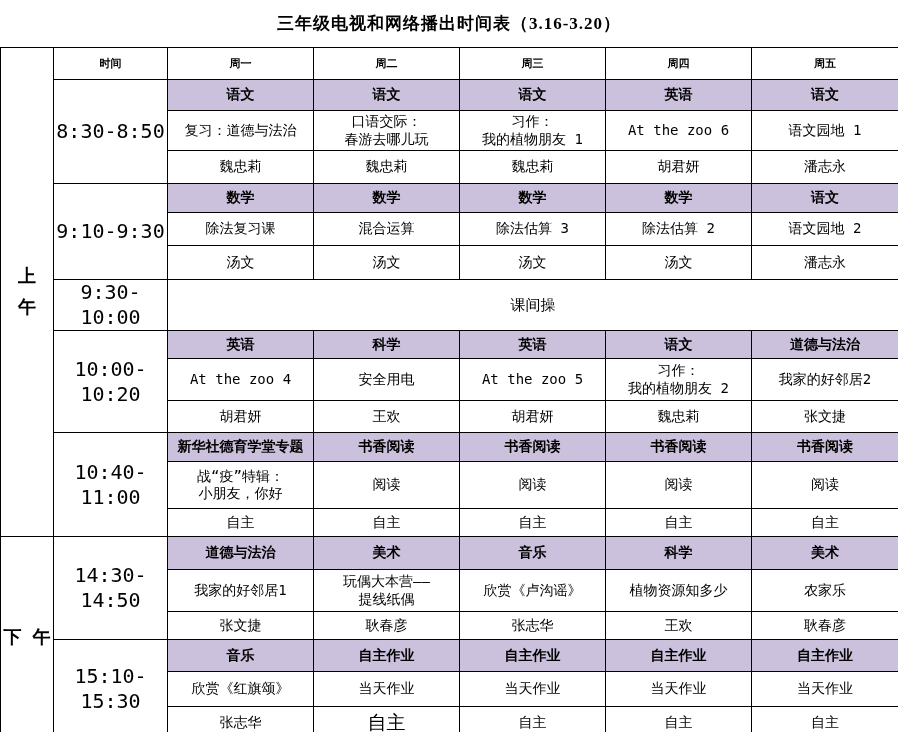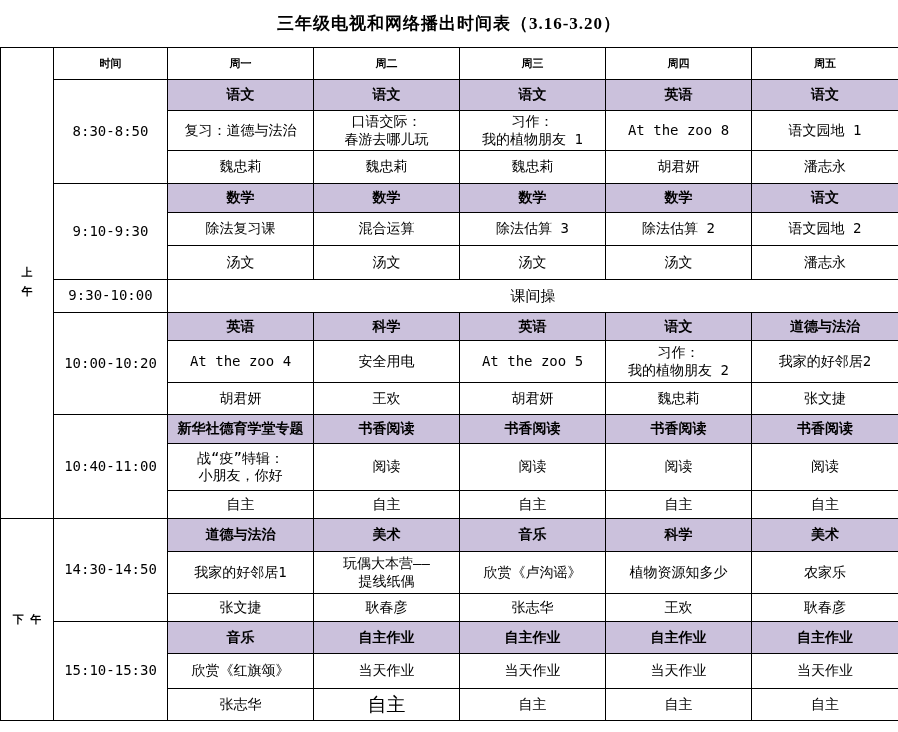--- a/index.html
+++ b/index.html
@@ -25,22 +25,22 @@
     text-align: center;
     vertical-align: middle;
     font-size: 14px;
     padding: 0 2px;
     overflow: hidden;
     line-height: 1.25;
   }
   .schedule th { font-weight: bold; font-size: 11px; }
   td.subject { background: #cbc1dc; font-weight: bold; }
   td.content { white-space: pre-line; }
-  td.time { font-size: 14px; }
-  td.period { font-weight: bold; font-size: 11px; padding: 0; }
+  td.time { font-size: 20px; }
+  td.period { font-weight: bold; font-size: 18px; padding: 0; }
   .vlabel {
     width: 1.15em; margin: 0 auto;
     word-break: break-all; line-height: 1.7;
   }
   td.break-cell { font-size: 15px; }
   td.big { font-size: 19px; }
 </style>
 </head>
 <body>
 
@@ -78,21 +78,21 @@
         <td class="subject">语文</td>
         <td class="subject">英语</td>
         <td class="subject">语文</td>
       </tr>
       <tr style="height:40px">
         <td class="content">复习：道德与法治</td>
         <td class="content">口语交际：
 春游去哪儿玩</td>
         <td class="content">习作：
 我的植物朋友 1</td>
-        <td class="content">At the zoo 8</td>
+        <td class="content">At the zoo 6</td>
         <td class="content">语文园地 1</td>
       </tr>
       <tr style="height:33px">
         <td>魏忠莉</td>
         <td>魏忠莉</td>
         <td>魏忠莉</td>
         <td>胡君妍</td>
         <td>潘志永</td>
       </tr>
 

